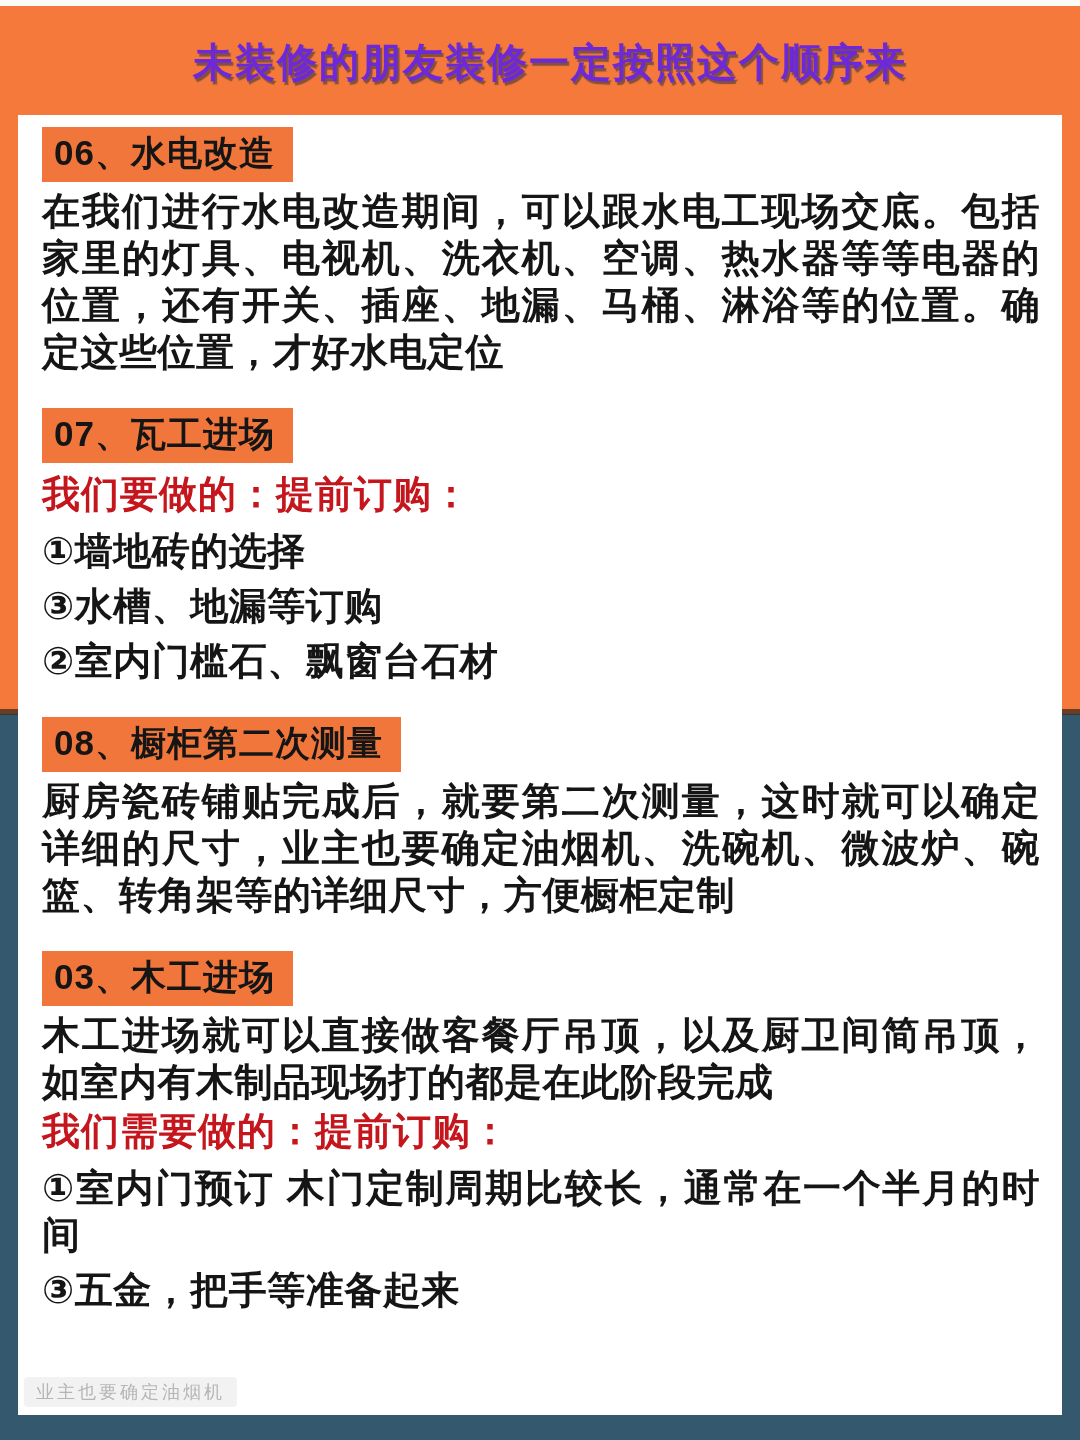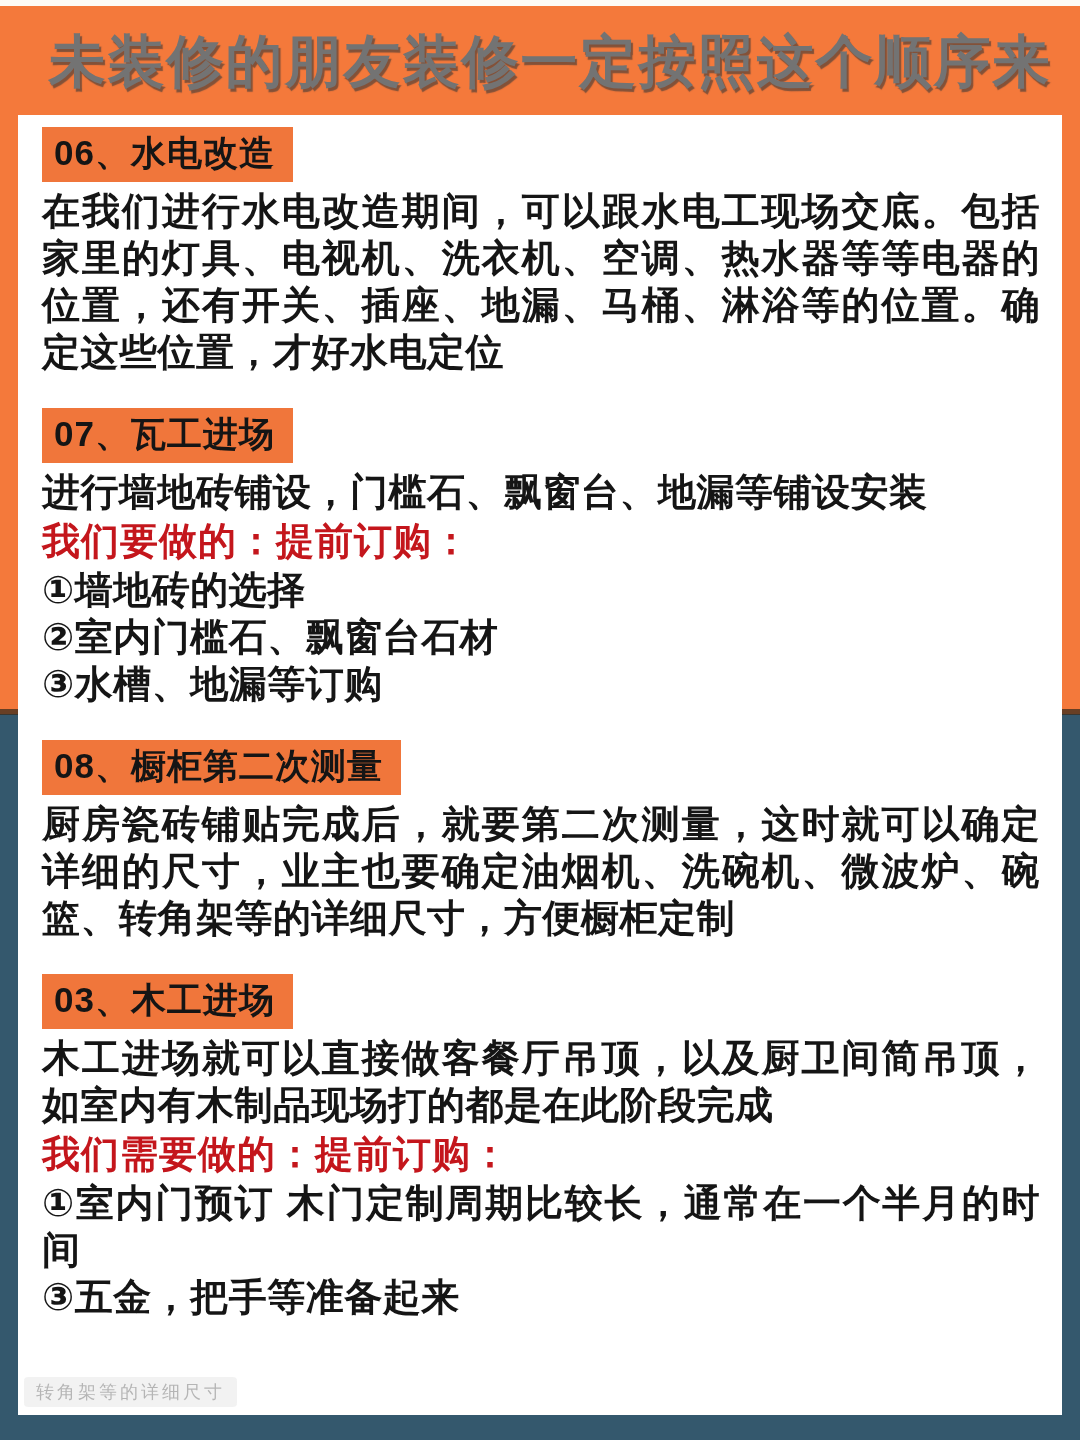--- a/index.html
+++ b/index.html
@@ -29,21 +29,21 @@
     position:absolute;top:714px;left:0;right:0;bottom:0;
     background:var(--slate);z-index:0;
   }
   .bg-divider{
     position:absolute;top:709px;left:0;right:0;height:6px;
     background:#3a2c1e;opacity:.75;z-index:1;
   }
   .title{
     position:absolute;top:8px;left:0;right:0;height:108px;
     display:flex;align-items:center;justify-content:center;
-    font-size:57px;font-weight:900;color:#737373;
+    font-size:40px;font-weight:900;color:#6d28d9;
     letter-spacing:2px;z-index:2;
     text-shadow:2px 3px 1px rgba(55,55,55,.6);
     white-space:nowrap;
     padding-left:20px;
   }
   .card{
     position:absolute;left:18px;top:115px;width:1044px;height:1300px;
     background:#ffffff;z-index:2;
     padding:12px 22px 10px 24px;
     overflow:hidden;
@@ -61,21 +61,21 @@
   }
   .body,.item{
     font-size:38px;font-weight:900;color:var(--ink);
     line-height:47px;letter-spacing:0.5px;
     text-align:justify;
   }
   .todo{
     font-size:38px;font-weight:700;color:var(--red);
     line-height:51px;letter-spacing:1px;
   }
-  .item{margin-top:0;}
+  .item{margin-top:8px;}
   .watermark{
     position:absolute;left:6px;bottom:8px;
     font-size:18px;font-weight:400;color:#a9a9a9;
     background:rgba(228,228,228,.55);
     padding:3px 12px;border-radius:4px;
     letter-spacing:3px;opacity:.85;
     z-index:1;
   }
 </style>
 </head>
@@ -90,34 +90,33 @@
 
 <div class="card">
 
   <section>
     <span class="chip">06、水电改造</span>
     <p class="body">在我们进行水电改造期间，可以跟水电工现场交底。包括家里的灯具、电视机、洗衣机、空调、热水器等等电器的位置，还有开关、插座、地漏、马桶、淋浴等的位置。确定这些位置，才好水电定位</p>
   </section>
 
   <section>
     <span class="chip">07、瓦工进场</span>
-    <p class="body">进行墙地砖铺设，门槛石、飘窗台、地漏等铺设安装</p>
     <p class="todo">我们要做的：提前订购：</p>
     <p class="item">①墙地砖的选择</p>
+    <p class="item">③水槽、地漏等订购</p>
     <p class="item">②室内门槛石、飘窗台石材</p>
-    <p class="item">③水槽、地漏等订购</p>
   </section>
 
   <section>
     <span class="chip">08、橱柜第二次测量</span>
     <p class="body">厨房瓷砖铺贴完成后，就要第二次测量，这时就可以确定详细的尺寸，业主也要确定油烟机、洗碗机、微波炉、碗篮、转角架等的详细尺寸，方便橱柜定制</p>
   </section>
 
   <section>
     <span class="chip">03、木工进场</span>
     <p class="body">木工进场就可以直接做客餐厅吊顶，以及厨卫间简吊顶，如室内有木制品现场打的都是在此阶段完成</p>
     <p class="todo">我们需要做的：提前订购：</p>
     <p class="item">①室内门预订 木门定制周期比较长，通常在一个半月的时间</p>
     <p class="item">③五金，把手等准备起来</p>
   </section>
 
-  <div class="watermark">转角架等的详细尺寸</div>
+  <div class="watermark">业主也要确定油烟机</div>
 </div>
 
 </body></html>

